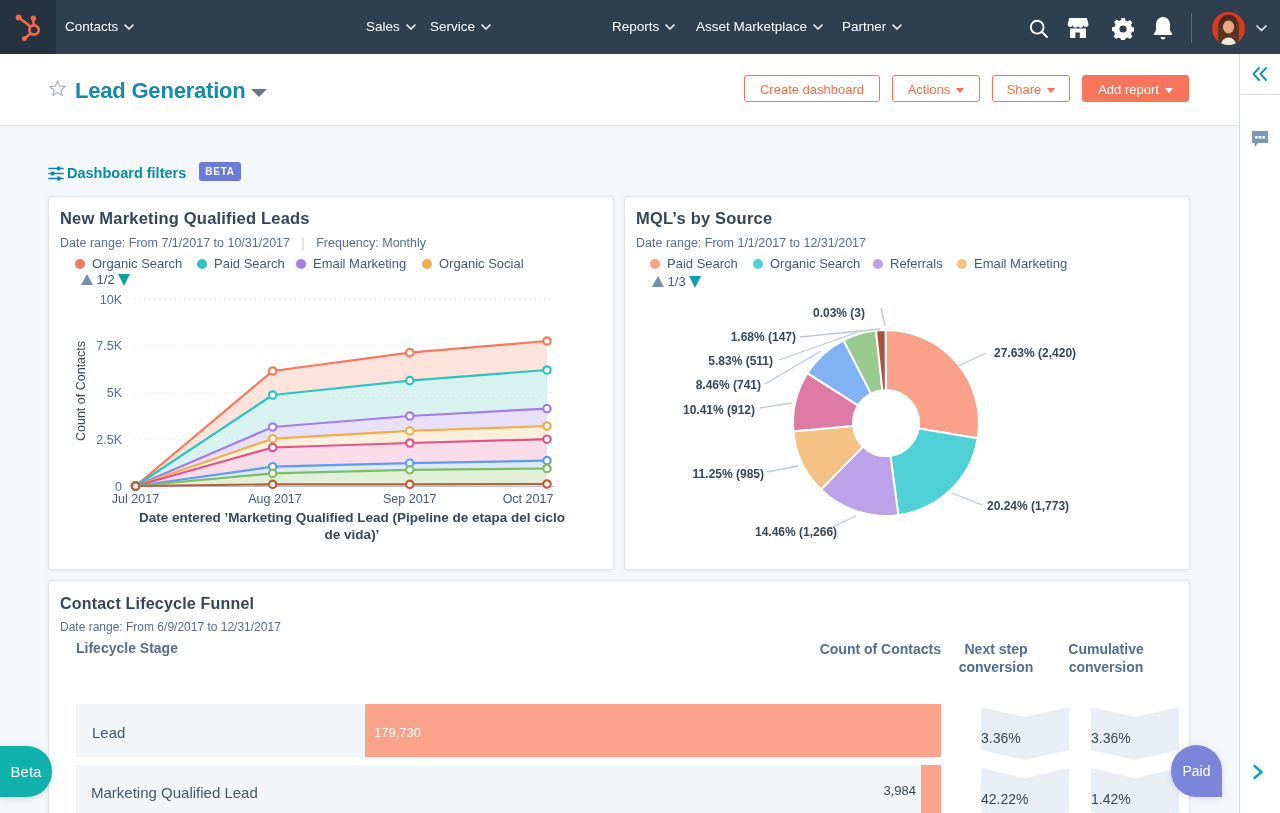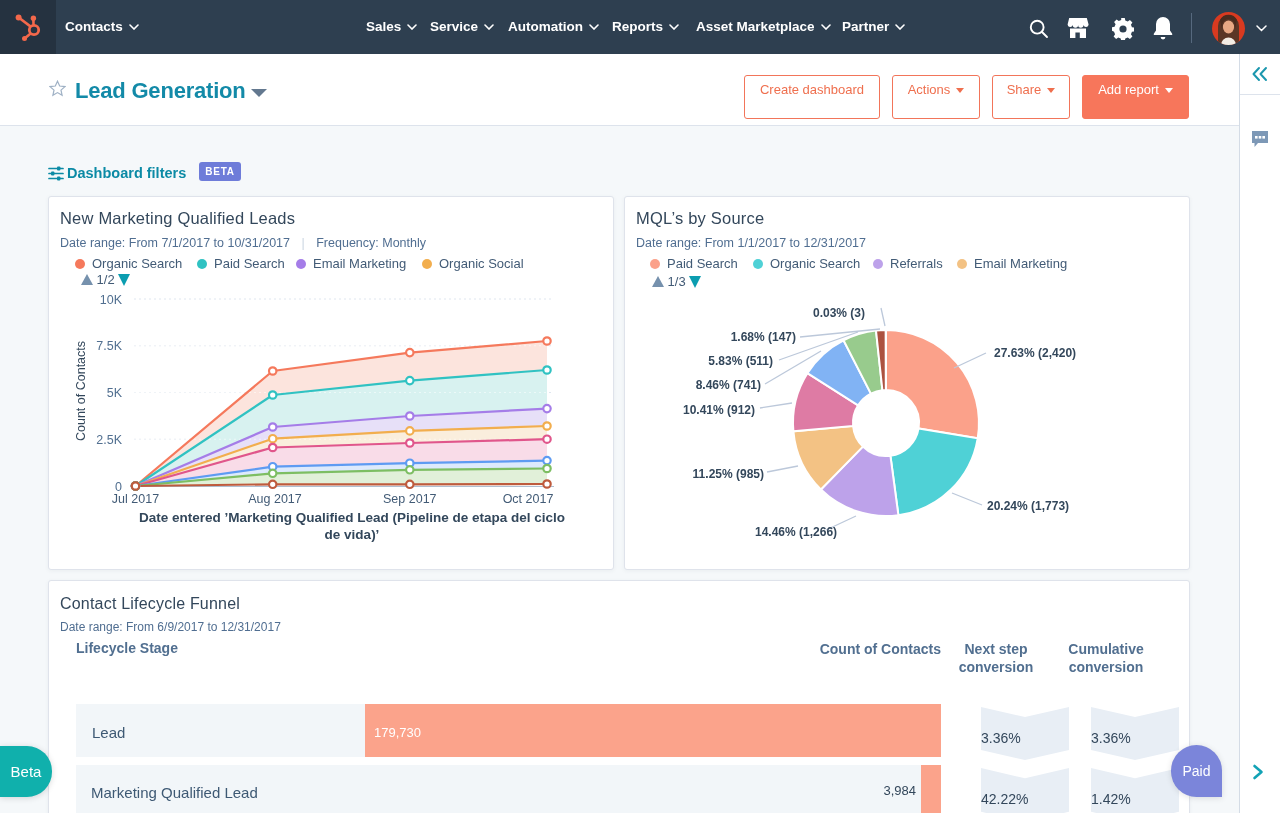--- a/index.html
+++ b/index.html
@@ -1,39 +1,39 @@
 <!DOCTYPE html>
 <html><head><meta charset="utf-8"><title>d</title><style>
 * { margin:0; padding:0; box-sizing:border-box; }
 html,body { width:1280px; height:813px; }
 body { font-family:"Liberation Sans",sans-serif; background:#f5f8fa; overflow:hidden; position:relative; }
 .abs { position:absolute; }
 
 .navbar { position:absolute; left:0; top:0; width:1280px; height:54px; background:#2e3f50; }
 .logo { position:absolute; left:0; top:0; width:56px; height:54px; background:#253240; }
-.navitem { position:absolute; top:0; height:54px; line-height:54px; color:#fff; font-size:13.5px; font-weight:700; letter-spacing:0; white-space:nowrap; }
+.navitem { position:absolute; top:0; height:54px; line-height:54px; color:#fff; font-size:13.5px; font-weight:400; letter-spacing:0; white-space:nowrap; }
 .navitem svg { margin-left:6px; vertical-align:1px; }
 
 .pagehead { position:absolute; left:0; top:54px; width:1239px; height:72px; background:#fff; border-bottom:1px solid #dde3ec; }
 .title { position:absolute; left:75px; top:78px; font-size:22px; font-weight:700; color:#138aa8; letter-spacing:-.2px; }
-.btn { position:absolute; top:75px; height:44px; border:1px solid #f2755a; border-radius:3px; background:#fff; color:#ef6f4e; font-size:13px; text-align:center; }
+.btn { position:absolute; top:75px; height:27px; border:1px solid #f2755a; border-radius:3px; background:#fff; color:#ef6f4e; font-size:13px; text-align:center; }
 .btn span { display:inline-block; line-height:28px; }
 .btn.primary { background:#f7765b; border-color:#f7765b; color:#fff; }
 .caretdn { display:inline-block; width:0; height:0; border-left:4.5px solid transparent; border-right:4.5px solid transparent; border-top:5px solid currentColor; margin-left:6px; vertical-align:1px; }
 
 .sidebar { position:absolute; right:0; top:54px; width:41px; height:759px; background:#fff; border-left:1px solid #d4dce6; }
 .sidebar .sec1 { height:41px; border-bottom:1px solid #dde3ec; position:relative; }
 
 .filt-label { position:absolute; left:67px; top:165px; font-size:14.5px; font-weight:700; color:#0b8aa5; }
 .beta { position:absolute; left:199px; top:162px; width:42px; height:19px; background:#6e7cd9; border-radius:3px; color:#fff; font-size:10px; font-weight:700; letter-spacing:.8px; text-align:center; line-height:19px; }
 .assigned { position:absolute; top:166px; right:91px; font-size:14px; color:#33475b; white-space:nowrap;margin-top:38px; }
 .assigned b { color:#0b8aa5; font-weight:700; margin-left:6px; }
 
 .card { position:absolute; background:#fff; border:1px solid #dfe3eb; border-radius:3px; box-shadow:0 1px 4px rgba(45,62,80,.06); }
-.ctitle { position:absolute; font-size:16.5px; font-weight:400; color:#33475b; letter-spacing:.2px; }
+.ctitle { position:absolute; font-size:16.5px; font-weight:700; color:#33475b; letter-spacing:.2px; }
 .cdate { position:absolute; font-size:12.5px; color:#506e91; white-space:nowrap; }
 .legend { position:absolute; font-size:13px; color:#425b76; white-space:nowrap; }
 .dot { display:inline-block; width:10px; height:10px; border-radius:50%; margin-right:7px; vertical-align:-1px; }
 .pager { position:absolute; font-size:13px; color:#425b76; }
 
 .frow { position:absolute; background:#f2f6f9; }
 .fbar { position:absolute; background:#fba38b; }
 .fcell { position:absolute; background:#e8eef5; color:#33475b; font-weight:400; font-size:14px; text-align:left;margin-left:29px; }
 .flabel { position:absolute; font-size:15px; color:#3e5974; }
 
@@ -42,23 +42,20 @@
 </style></head>
 <body>
 <div class="navbar">
     <div class="navitem" style="left:65px">Contacts<svg width="10" height="6" viewBox="0 0 10 6">
         <path d="M1 1 L5 5 L9 1" fill="none" stroke="#fff" stroke-width="1.6" stroke-linecap="round"></path>
       </svg></div>
     <div class="navitem" style="left:366px">Sales<svg width="10" height="6" viewBox="0 0 10 6">
         <path d="M1 1 L5 5 L9 1" fill="none" stroke="#fff" stroke-width="1.6" stroke-linecap="round"></path>
       </svg></div>
     <div class="navitem" style="left:430px">Service<svg width="10" height="6" viewBox="0 0 10 6">
-        <path d="M1 1 L5 5 L9 1" fill="none" stroke="#fff" stroke-width="1.6" stroke-linecap="round"></path>
-      </svg></div>
-    <div class="navitem" style="left:508px">Automation<svg width="10" height="6" viewBox="0 0 10 6">
         <path d="M1 1 L5 5 L9 1" fill="none" stroke="#fff" stroke-width="1.6" stroke-linecap="round"></path>
       </svg></div>
     <div class="navitem" style="left:612px">Reports<svg width="10" height="6" viewBox="0 0 10 6">
         <path d="M1 1 L5 5 L9 1" fill="none" stroke="#fff" stroke-width="1.6" stroke-linecap="round"></path>
       </svg></div>
     <div class="navitem" style="left:696px">Asset Marketplace<svg width="10" height="6" viewBox="0 0 10 6">
         <path d="M1 1 L5 5 L9 1" fill="none" stroke="#fff" stroke-width="1.6" stroke-linecap="round"></path>
       </svg></div>
     <div class="navitem" style="left:842px">Partner<svg width="10" height="6" viewBox="0 0 10 6">
         <path d="M1 1 L5 5 L9 1" fill="none" stroke="#fff" stroke-width="1.6" stroke-linecap="round"></path>

